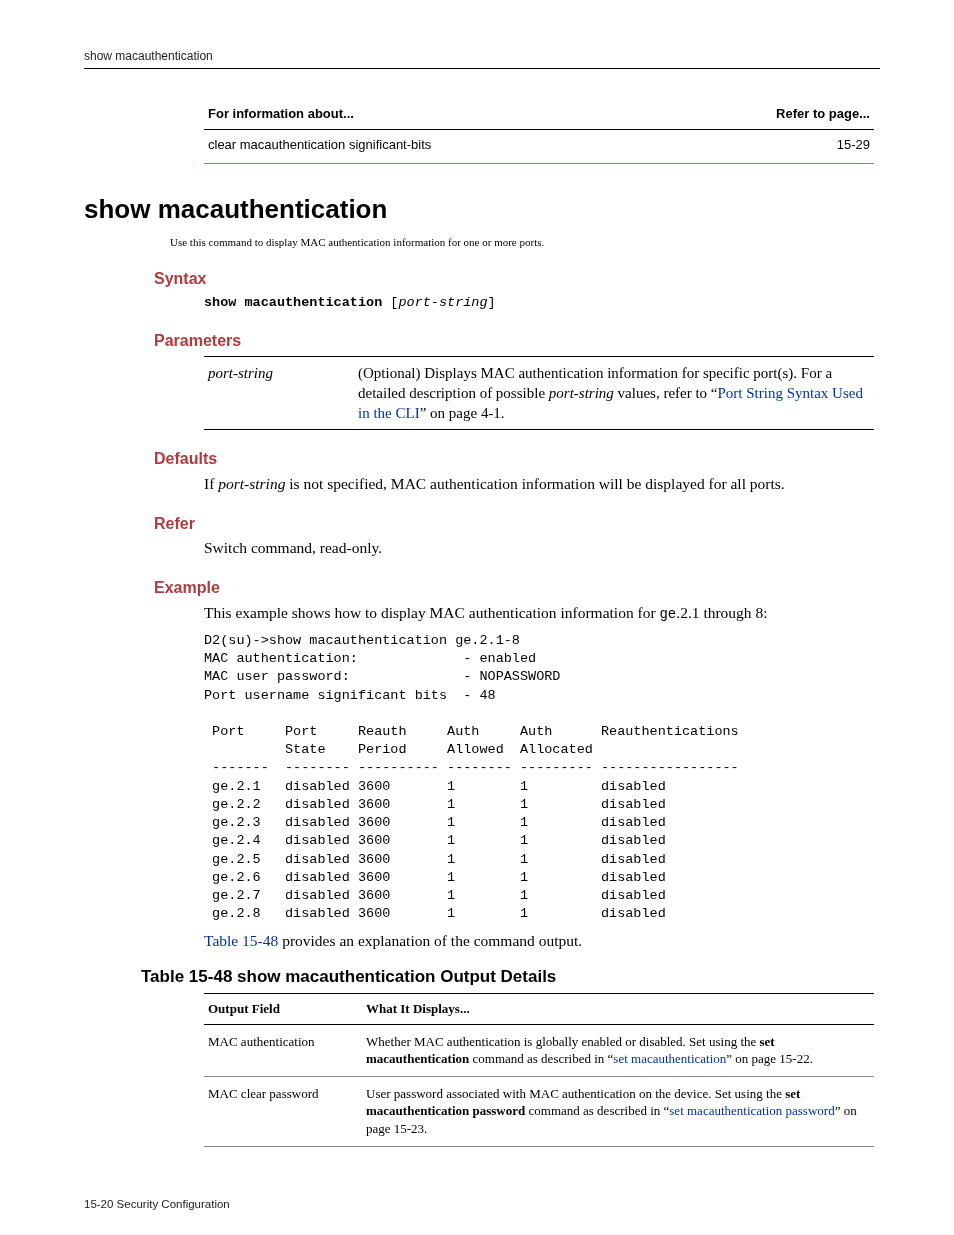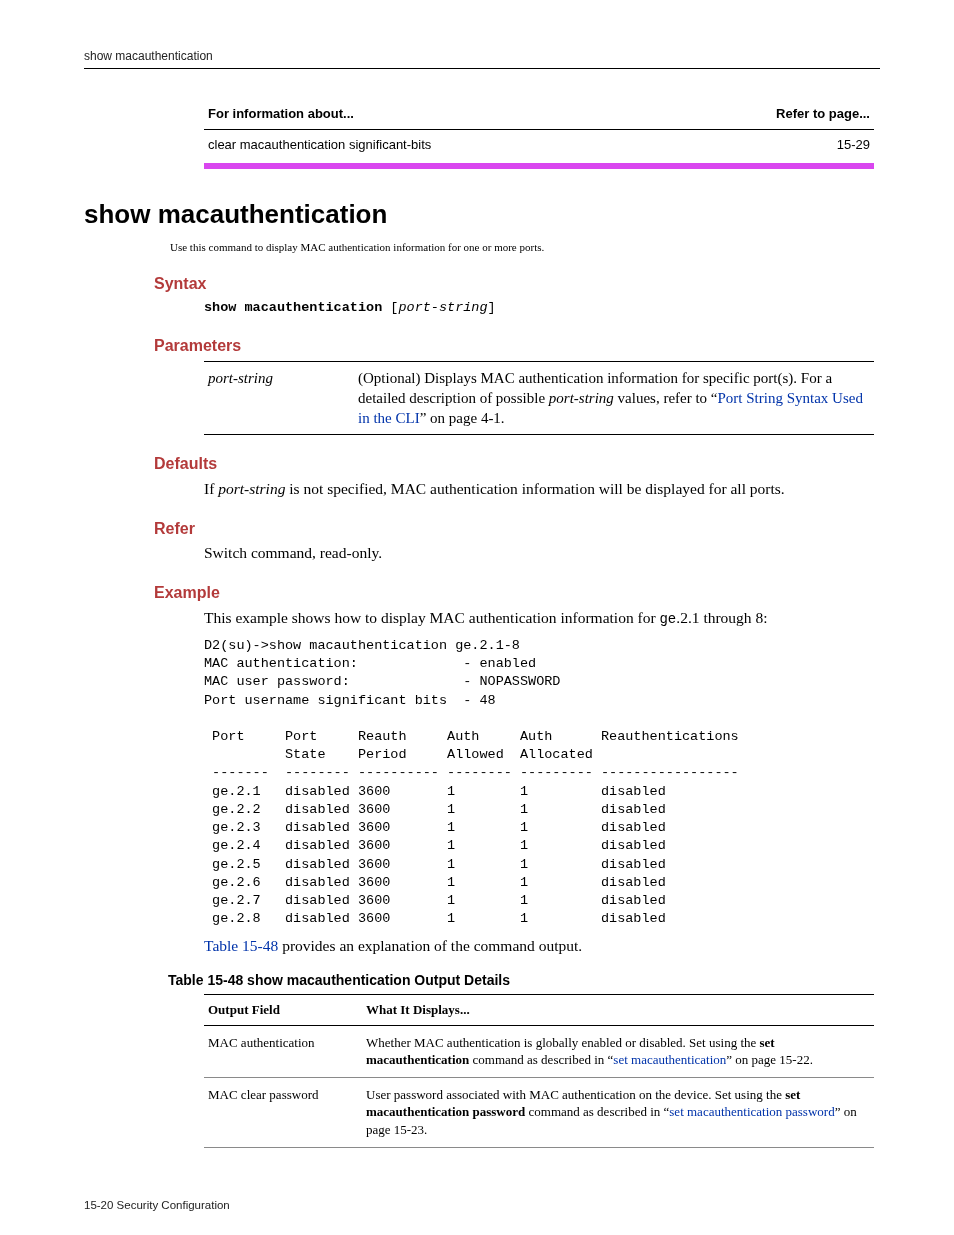--- a/index.html
+++ b/index.html
@@ -28,21 +28,21 @@
   }
   .ref-table th {
     text-align: left;
     font-weight: bold;
     padding: 6px 4px 6px 4px;
     border-bottom: 1px solid #000;
   }
   .ref-table th.right { text-align: right; }
   .ref-table td {
     padding: 6px 4px 10px 4px;
-    border-bottom: 6px solid #d946ef;
+    border-bottom: 1px solid #d946ef;
     vertical-align: top;
   }
   .ref-table td.right { text-align: right; color: #0033aa; }
   .ref-table .page-link { color: #000000; }
   h1.command-title {
     font-family: Arial, Helvetica, sans-serif;
     font-size: 26px;
     font-weight: bold;
     margin: 28px 0 8px 0;
   }
@@ -91,23 +91,23 @@
   pre.cli {
     margin: 8px 0 8px 120px;
     font-family: 'Courier New', Courier, monospace;
     font-size: 13.5px;
     line-height: 1.35;
     white-space: pre;
   }
   .mono-inline { font-family: 'Courier New', Courier, monospace; font-size: 14px; }
   .table-caption {
     font-family: Arial, Helvetica, sans-serif;
-    font-size: 14px;
-    font-weight: bold;
-    margin: 14px 0 4px 84px;
+    font-size: 17px;
+    font-weight: bold;
+    margin: 14px 0 4px 57px;
   }
   .output-table {
     width: 670px;
     margin-left: 120px;
     border-collapse: collapse;
     font-family: Liberation Serif, serif;
     font-size: 13px;
   }
   .output-table th {
     text-align: left;

